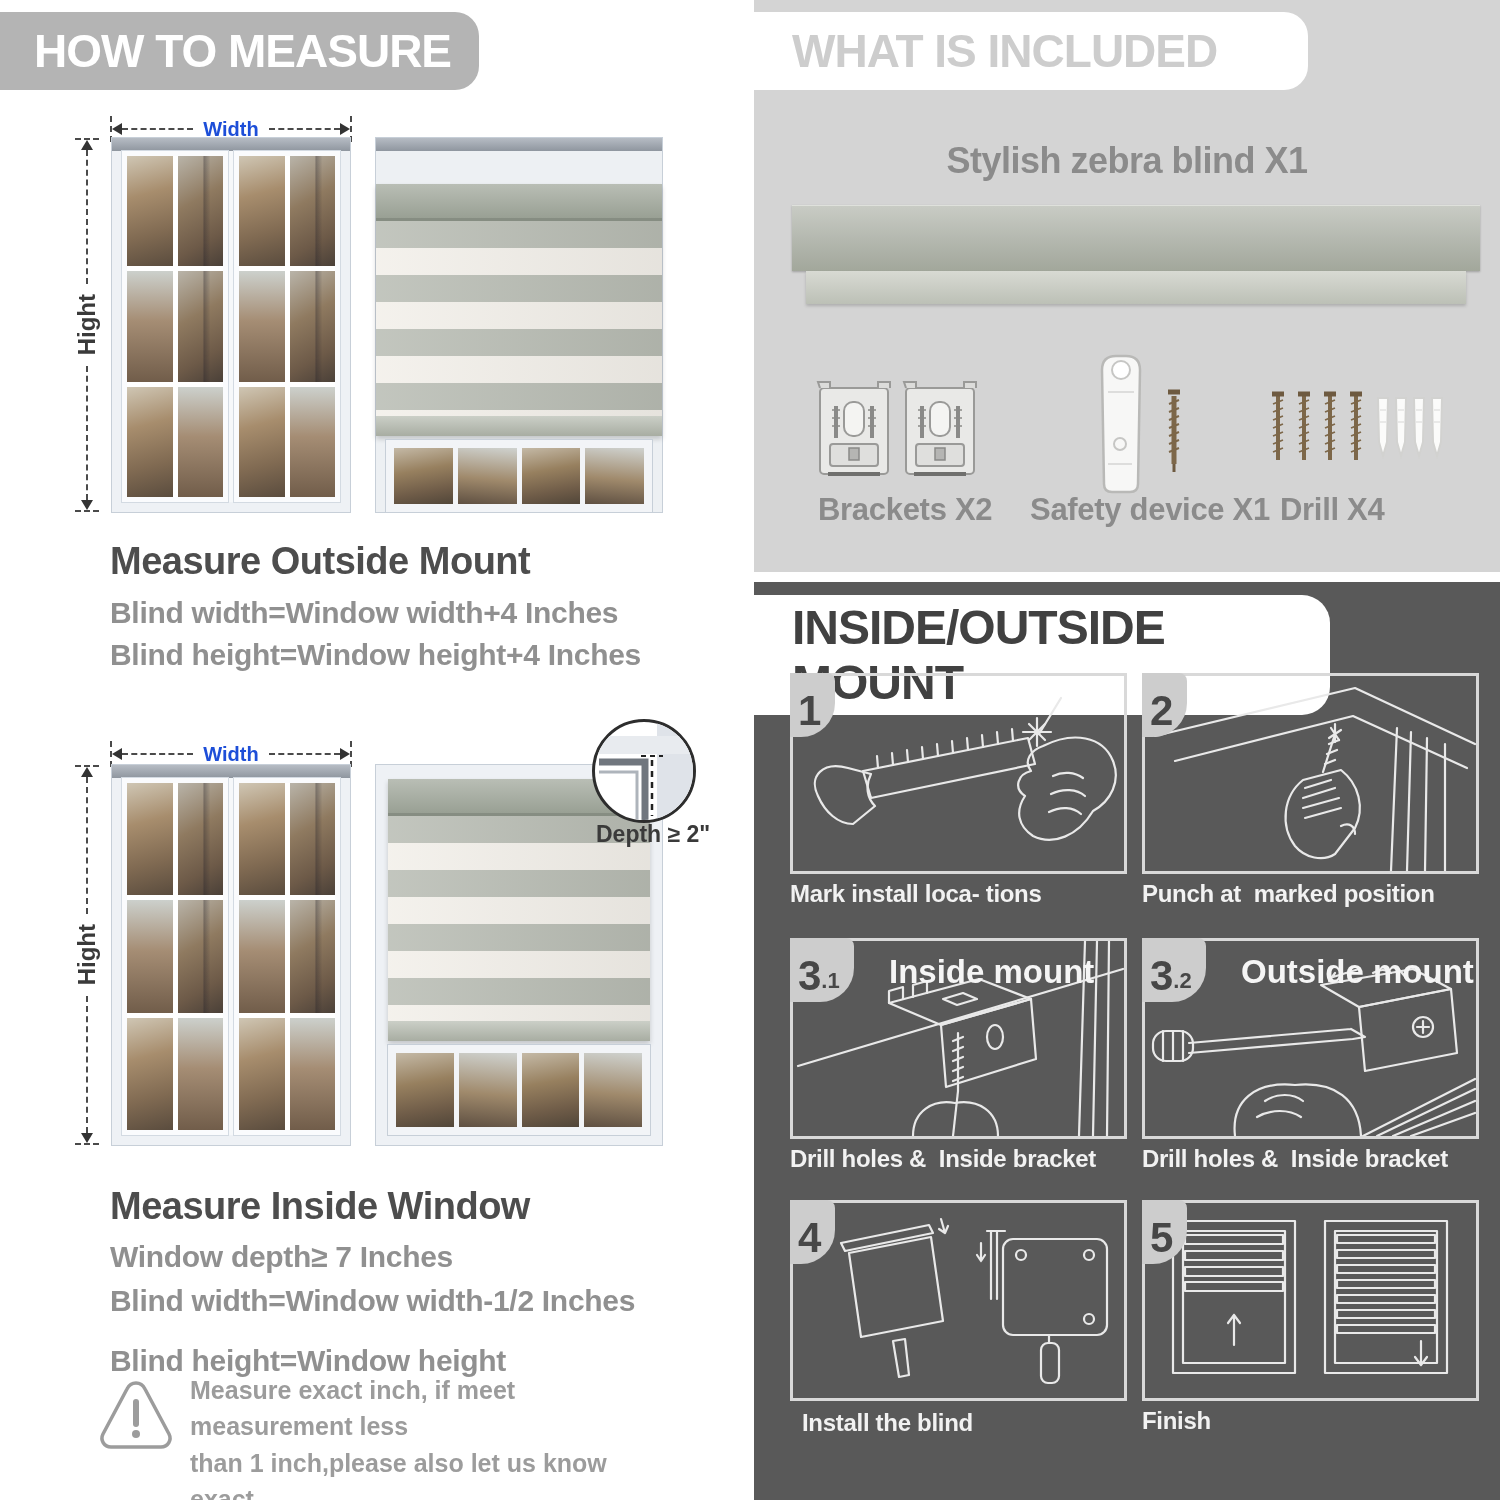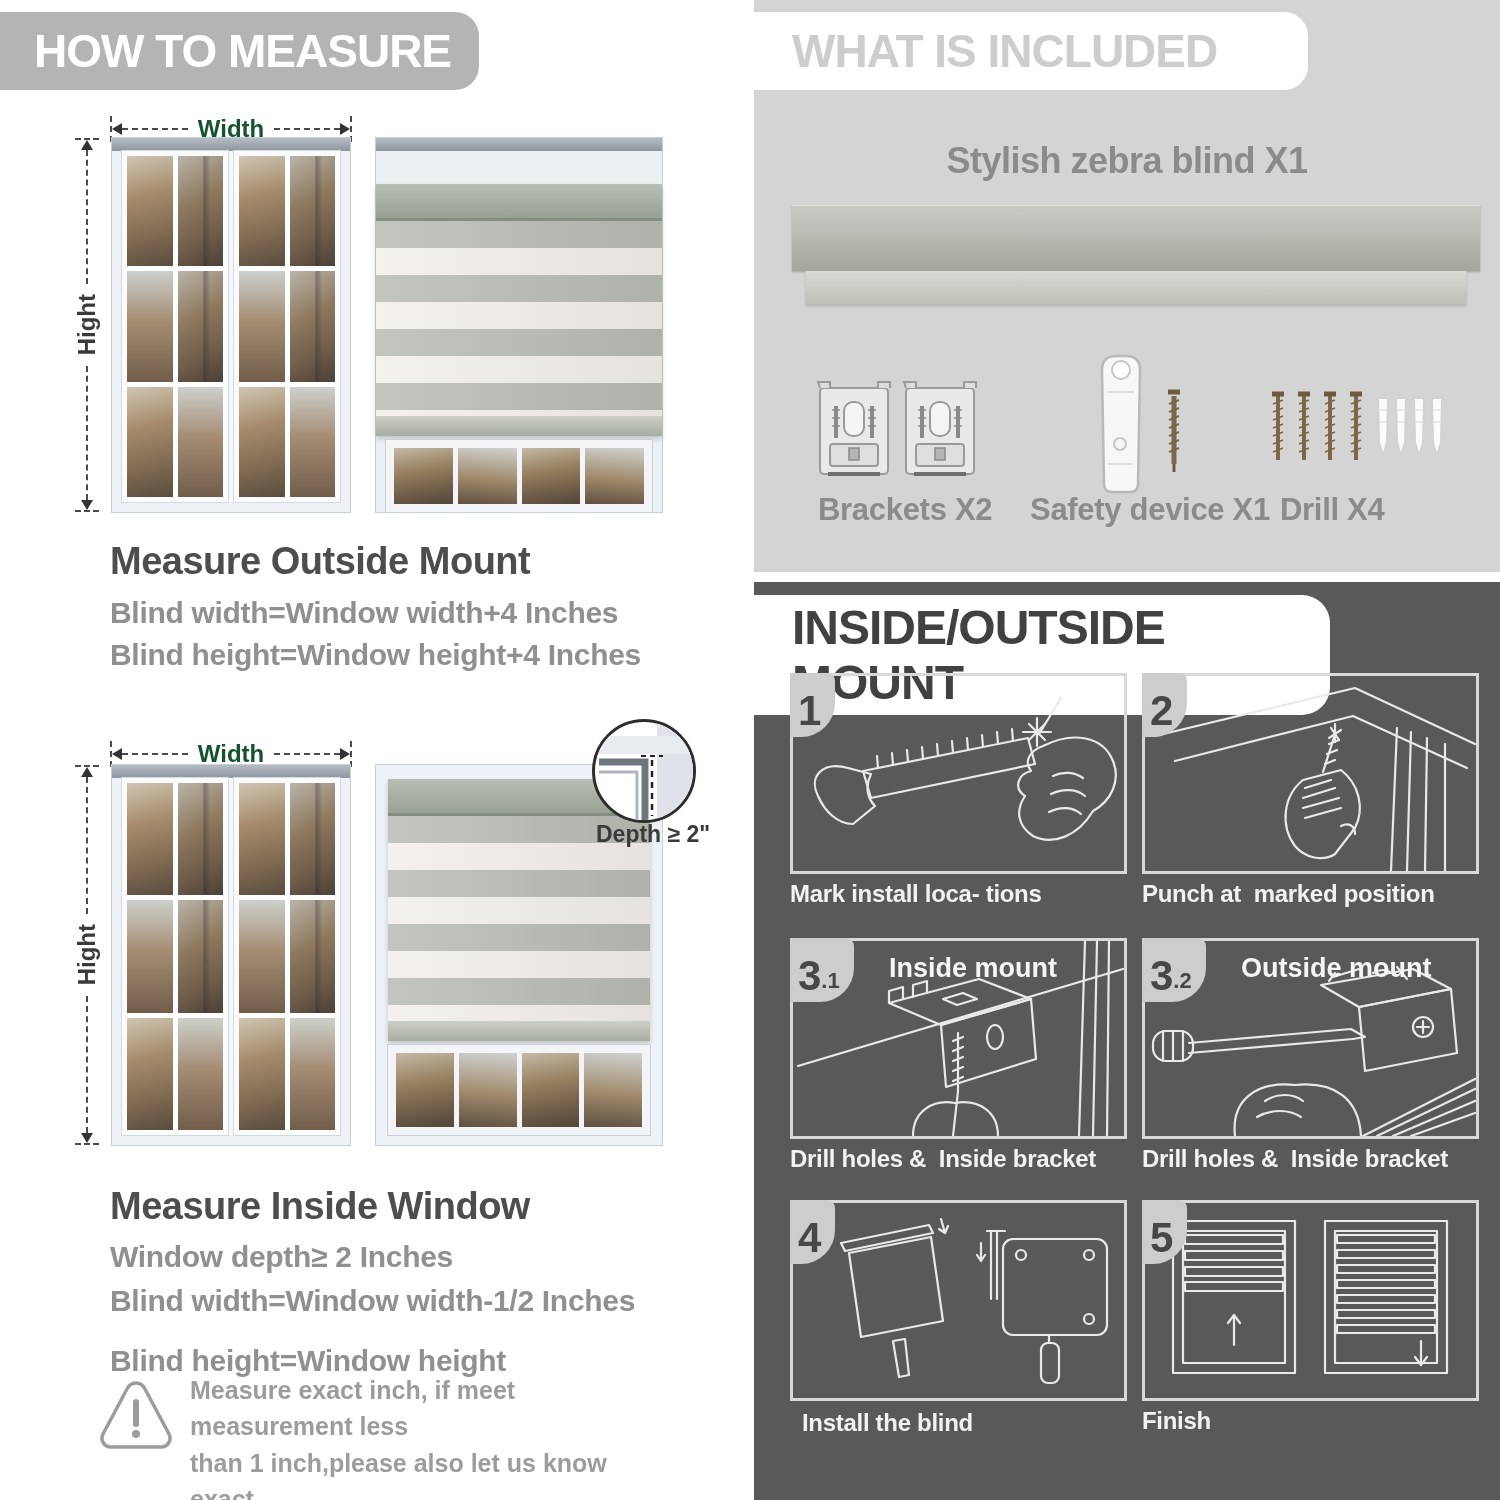--- a/index.html
+++ b/index.html
@@ -22,21 +22,21 @@
   .h-measure{font-size:38px;font-weight:bold;color:#4d4d4d;letter-spacing:-0.5px;}
   .t-body{font-size:30px;font-weight:bold;color:#909090;letter-spacing:-0.3px;}
   .t-warn{font-size:25px;font-weight:bold;color:#9c9c9c;line-height:1.45;}
 
   
   .harrow{display:flex;align-items:center;height:26px;}
   .harrow .etick{width:0;height:26px;border-left:2px dashed #4a4a4a;}
   .harrow .dline{flex:1;height:0;border-top:2px dashed #4a4a4a;}
   .harrow .ah-l{width:0;height:0;border-top:6px solid transparent;border-bottom:6px solid transparent;border-right:10px solid #333;}
   .harrow .ah-r{width:0;height:0;border-top:6px solid transparent;border-bottom:6px solid transparent;border-left:10px solid #333;}
-  .harrow .albl{font-size:24px;font-weight:bold;color:#14532d;margin:0 10px;white-space:nowrap;}
+  .harrow .albl{font-size:20px;font-weight:bold;color:#1d4ed8;margin:0 10px;white-space:nowrap;}
   .varrow{display:flex;flex-direction:column;align-items:center;width:26px;}
   .varrow .etick{height:0;width:24px;border-top:2px dashed #4a4a4a;}
   .varrow .dline{width:0;flex:1;border-left:2px dashed #4a4a4a;}
   .varrow .ah-u{width:0;height:0;border-left:6px solid transparent;border-right:6px solid transparent;border-bottom:10px solid #333;}
   .varrow .ah-d{width:0;height:0;border-left:6px solid transparent;border-right:6px solid transparent;border-top:10px solid #333;}
   .varrow .albl{font-size:24px;font-weight:bold;color:#3a3a3a;writing-mode:vertical-rl;transform:rotate(180deg);margin:10px 0;}
 
   
   .win-outer{position:absolute;inset:0;background:#eef1f5;box-shadow:0 0 0 1px #c7cfd8;}
   .win-lintel{position:absolute;top:0;left:0;right:0;height:13px;background:linear-gradient(180deg,#b6bcc4,#8f969f);}
@@ -74,21 +74,21 @@
   .itm-lbl{font-size:31px;font-weight:bold;color:#8b8b8b;letter-spacing:-0.3px;}
 
   
   .right-bot{left:754px;top:582px;width:746px;height:918px;background:#595959;}
   .panel{position:absolute;width:331px;height:195px;border:3px solid #d9d9d9;}
   .badge{position:absolute;top:-3px;left:-3px;height:56px;background:#cdcdcd;
          border-radius:0 8px 34px 0;color:#474747;display:flex;align-items:flex-end;
          padding:2px 14px 6px 8px;}
   .badge .num{font-size:42px;font-weight:bold;line-height:0.95;}
   .badge .sub{font-size:22px;font-weight:bold;margin-bottom:2px;}
-  .step-lbl{position:absolute;top:12px;left:96px;color:#f5f5f5;font-size:27px;font-weight:bold;}
+  .step-lbl{position:absolute;top:12px;left:96px;color:#f5f5f5;font-size:33px;font-weight:bold;}
   .caption{position:absolute;width:360px;color:#f2f2f2;font-size:24px;font-weight:bold;white-space:pre-wrap;letter-spacing:-0.3px;}
   .lineart{position:absolute;inset:0;width:100%;height:100%;}
   .lineart path,.lineart rect,.lineart circle,.lineart ellipse,.lineart line
       {fill:none;stroke:#e9e9e9;stroke-width:2.2;stroke-linecap:round;stroke-linejoin:round;}
 </style>
 </head>
 <body>
 
 <div class="canvas">
 
@@ -229,21 +229,21 @@
         <path d="M4,40 L50,40 L50,98" fill="none" stroke="#70767e" stroke-width="7"></path>
         <path d="M4,50 L42,50 L42,98" fill="none" stroke="#aeb4bb" stroke-width="3"></path>
         <path d="M57,38 L57,94" fill="none" stroke="#222" stroke-width="2.5" stroke-dasharray="6 5"></path>
         <path d="M46,34 L68,34" fill="none" stroke="#222" stroke-width="2" stroke-dasharray="5 4"></path>
       </svg>
     </div>
     <div class="abs depth-lbl" style="left:596px;top:86px;">Depth ≥ 2"</div>
   </div>
 
   <div class="abs h-measure" style="left:110px;top:1185px;">Measure Inside Window</div>
-  <div class="abs t-body" style="left:110px;top:1240px;">Window depth≥ 2 Inches</div>
+  <div class="abs t-body" style="left:110px;top:1240px;">Window depth≥ 7 Inches</div>
   <div class="abs t-body" style="left:110px;top:1284px;">Blind width=Window width-1/2 Inches</div>
   <div class="abs t-body" style="left:110px;top:1328px;margin-top:16px;">Blind height=Window height</div>
 
   <div class="abs" style="left:95px;top:1372px;width:580px;">
     <svg class="abs" style="left:0;top:4px;" width="82" height="80" viewBox="0 0 82 80">
       <path d="M41,7 C45,7 48,9 50,13 L74,58 C77,64 73,71 66,71 L16,71 C9,71 5,64 8,58 L32,13 C34,9 37,7 41,7 Z" fill="none" stroke="#9c9c9c" stroke-width="3.5" stroke-linejoin="round"></path>
       <path d="M41,26 L41,48" stroke="#9c9c9c" stroke-width="6" stroke-linecap="round"></path>
       <circle cx="41" cy="58" r="4" fill="#9c9c9c"></circle>
     </svg>
     <div class="abs t-warn" style="left:95px;top:0;width:470px;">

